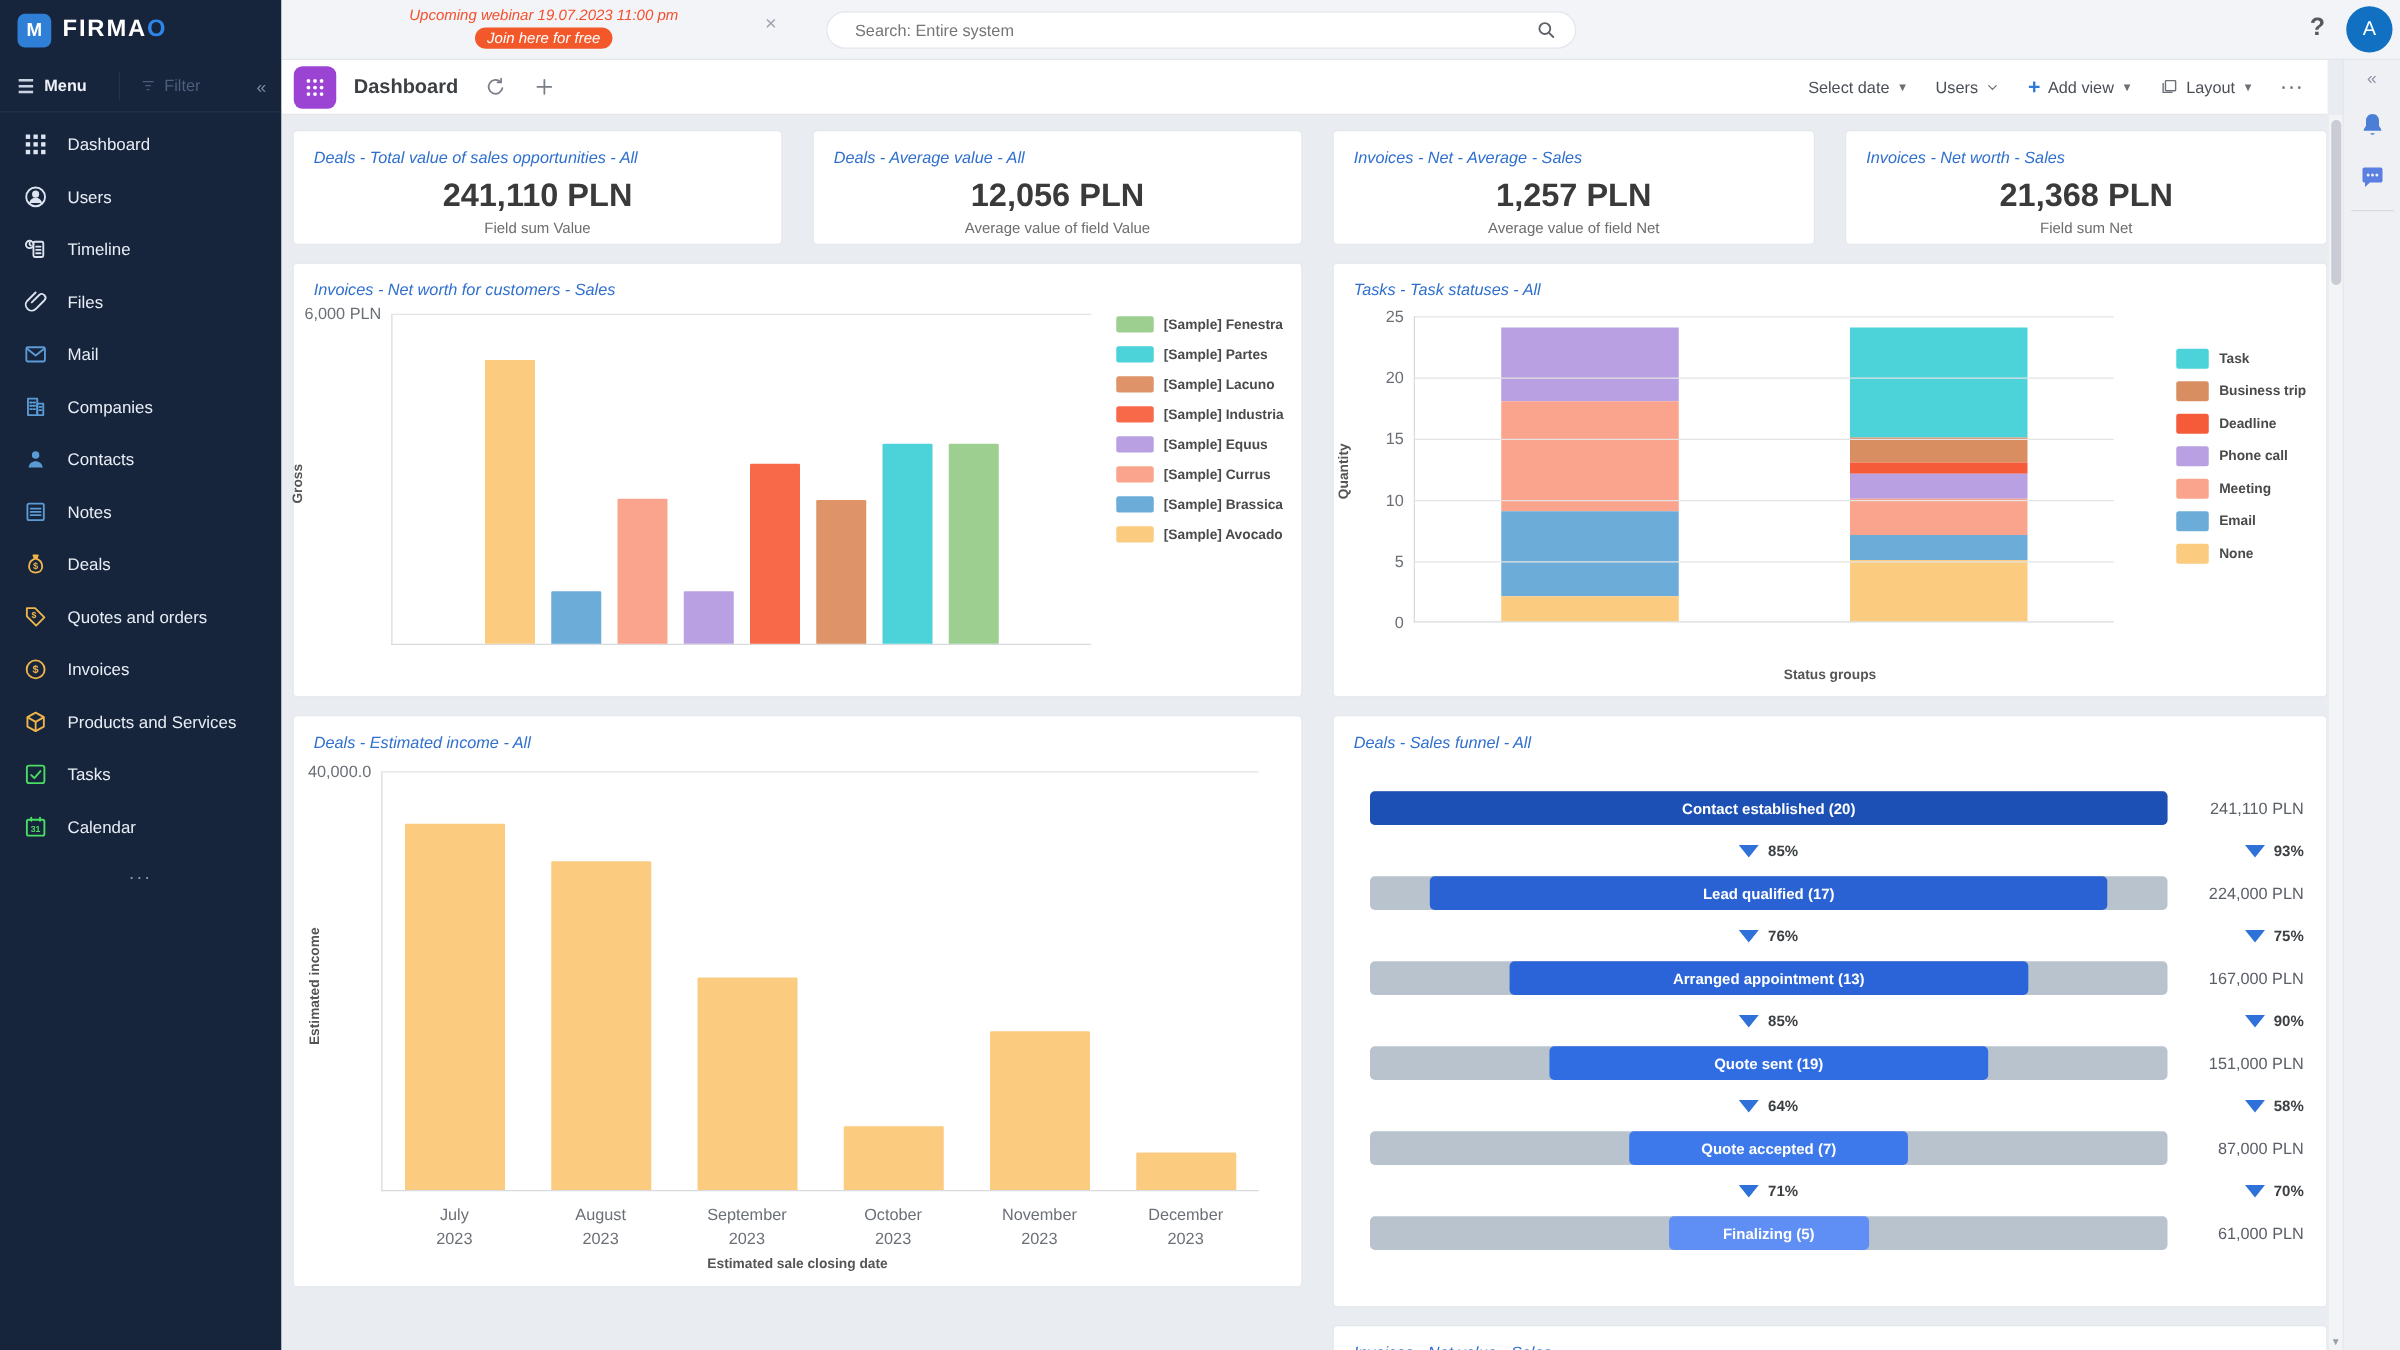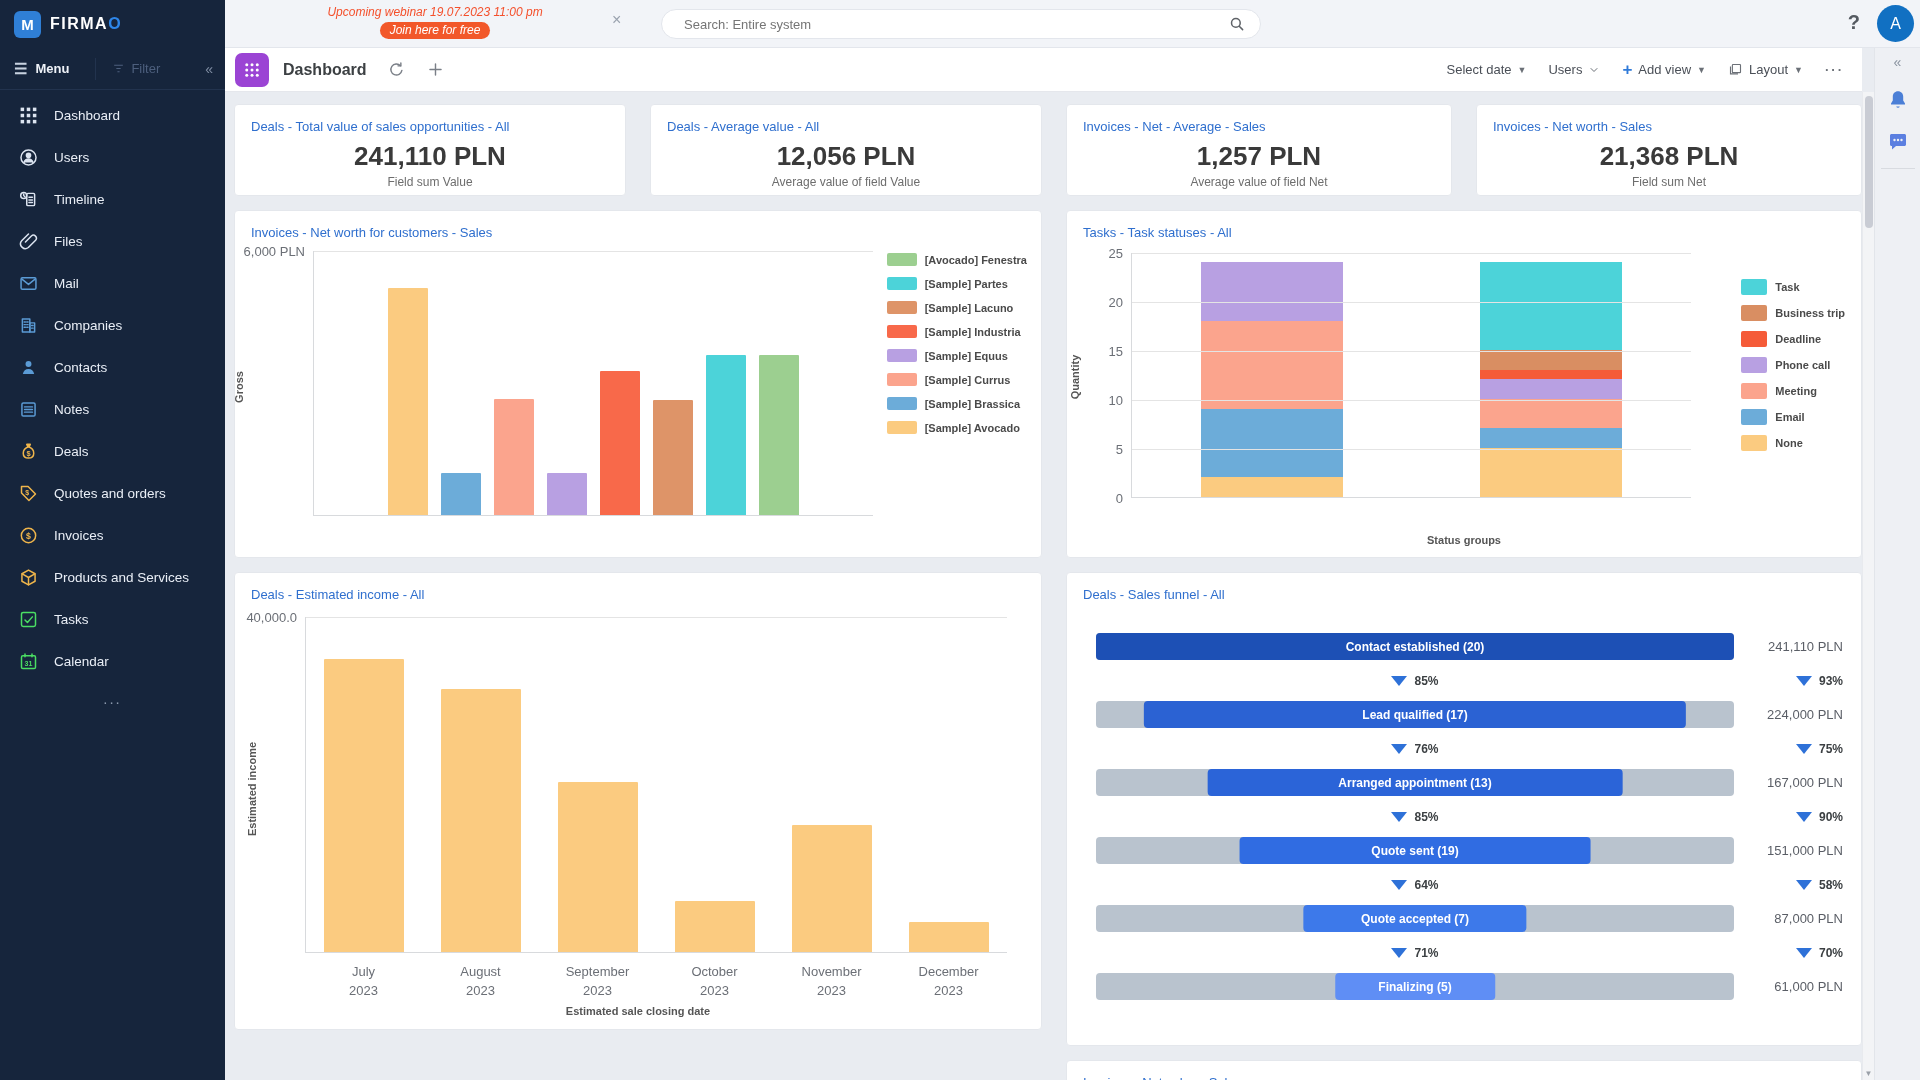--- a/index.html
+++ b/index.html
@@ -3,21 +3,21 @@
 <meta charset="utf-8">
 <style>
   * { margin:0; padding:0; box-sizing:border-box; }
   html,body { width:1920px; height:1080px; overflow:hidden; font-family:"Liberation Sans",sans-serif; background:#e9ecf1; color:#3c4043; }
   svg { display:block; }
 
   
   .topbar { position:fixed; left:0; top:0; width:1920px; height:48px; background:#f2f4f8; border-bottom:1px solid #e3e6ec; z-index:30; }
   .logo-zone { position:absolute; left:0; top:0; width:225px; height:48px; background:var(--sidebar-bg,#16253c); display:flex; align-items:center; padding-left:14px; gap:9px; }
   .logo-tile { width:27px; height:27px; border-radius:6px; background:#2f7fd6; color:#fff; font-weight:bold; font-size:15px; display:flex; align-items:center; justify-content:center; }
-  .brand { font-size:16px; font-weight:bold; color:#fff; letter-spacing:1.5px; }
+  .brand { font-size:19px; font-weight:bold; color:#fff; letter-spacing:1.5px; }
   .brand .accent { color:#2e86e8; }
   .notice { position:absolute; left:310px; top:5px; width:250px; text-align:center;font-style:italic; }
   .notice-text { color:var(--notice-red,#f4502c); font-size:12px; }
   .notice-cta { display:inline-block; margin-top:3px; background:var(--cta-orange,#f2582a); color:#fff; font-size:12px; padding:1px 10px 2px; border-radius:9px; cursor:pointer; }
   .notice-close { position:absolute; left:612px; top:11px; color:#9aa2ae; font-size:16px; cursor:pointer; }
   .search { position:absolute; left:661px; top:9px; width:600px; height:30px; background:#fff; border:1px solid #e3e6ec; border-radius:15px; display:flex; align-items:center; padding:0 14px 0 22px; }
   .search input { flex:1; border:none; outline:none; font-size:13px; color:#7f1d1d; background:transparent; font-family:Liberation Sans, sans-serif; }
   .search .mag { color:#5f6368; }
   .help { position:absolute; right:60px; top:11px; font-size:20px; font-weight:bold; color:#555a61; cursor:pointer; }
   .avatar { position:absolute; right:6px; top:5px; width:37px; height:37px; border-radius:50%; background:var(--avatar-blue,#1170c2); color:#fff; font-size:16px; display:flex; align-items:center; justify-content:center; cursor:pointer; }
@@ -52,21 +52,21 @@
   .page-title { font-size:16px; font-weight:bold; color:#3c4043; margin-left:14px; }
   .hdr-icon { color:#7a7f87; margin-left:20px; cursor:pointer; }
   .hdr-actions { margin-left:auto; display:flex; align-items:center; gap:22px; font-size:13px; color:#4a4f57; }
   .hdr-action { display:flex; align-items:center; gap:6px; cursor:pointer; }
   .caret { font-size:9px; color:#6b7077; }
   .plus-blue { color:#2f7ad9; font-weight:bold; font-size:17px; }
   .hdr-more { color:#6b7077; font-weight:bold; letter-spacing:2px; cursor:pointer; }
 
   .content { padding:12px 0 0 9px; display:grid; grid-template-columns:808px 796px; column-gap:24px; row-gap:14px; align-content:start; }
   .card { background:#fff; border:1px solid #e4e7ec; border-radius:4px; padding:12px 16px; }
-  .card-title { color:var(--accent,#2f6fce); font-size:13px; text-decoration:none; cursor:pointer; display:inline-block; }
+  .card-title { color:var(--accent,#2f6fce); font-size:13px; text-decoration:none; cursor:pointer; display:inline-block;font-style:italic; }
   .kpi-pair { display:grid; grid-template-columns:1fr 1fr; column-gap:24px; }
   .kpi-card { height:92px; }
   .kpi-value { text-align:center; font-size:26px; font-weight:bold; color:#3a3a3a; margin-top:6px; }
   .kpi-sub { text-align:center; font-size:12px; color:#6d6d6d; margin-top:3px; }
 
   .chart-card-sm { height:348px; position:relative; }
   .chart-card-lg { height:458px; position:relative; }
   .funnel-card { height:474px; position:relative; }
 
   
@@ -392,21 +392,21 @@
             <div class="bar" style="height: 42px; background: rgb(184, 160, 226);"></div>
             <div class="bar" style="height: 144px; background: rgb(248, 105, 74);"></div>
             <div class="bar" style="height: 115px; background: rgb(222, 148, 104);"></div>
             <div class="bar" style="height: 160px; background: rgb(76, 211, 217);"></div>
             <div class="bar" style="height: 160px; background: rgb(156, 207, 144);"></div>
           </div>
       </div>
       <div class="legend" id="chart1-legend" style="right:14px; top:42px; gap:11px;">
           <div class="legend-item">
             <span class="sw" style="width: 30px; height: 13px; background: rgb(156, 207, 144);"></span>
-            <span class="lg-lbl">[Avocado] Fenestra</span>
+            <span class="lg-lbl">[Sample] Fenestra</span>
           </div>
           <div class="legend-item">
             <span class="sw" style="width: 30px; height: 13px; background: rgb(76, 211, 217);"></span>
             <span class="lg-lbl">[Sample] Partes</span>
           </div>
           <div class="legend-item">
             <span class="sw" style="width: 30px; height: 13px; background: rgb(222, 148, 104);"></span>
             <span class="lg-lbl">[Sample] Lacuno</span>
           </div>
           <div class="legend-item">

